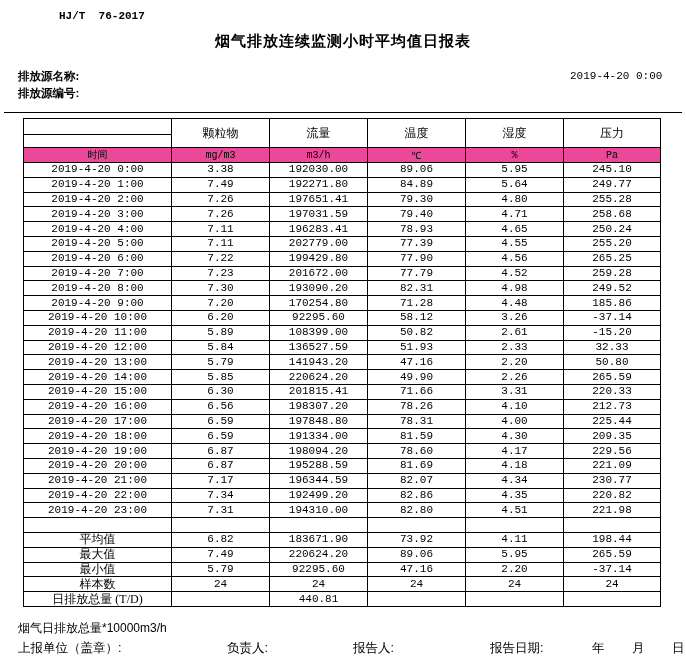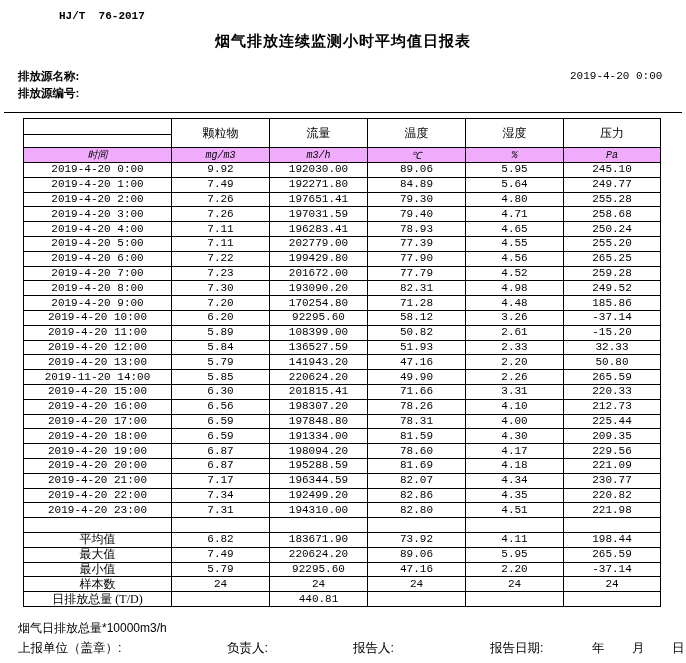--- a/index.html
+++ b/index.html
@@ -96,33 +96,33 @@
     <tr class="hdr-row">
       <td class="time-split">
           <div class="divider"></div>
         </td>
       <th class="col-hdr">颗粒物</th>
       <th class="col-hdr">流量</th>
       <th class="col-hdr">温度</th>
       <th class="col-hdr">湿度</th>
       <th class="col-hdr">压力</th>
     </tr>
-    <tr class="units-row" style="background: #f0abfc; font-style: italic;">
+    <tr class="units-row" style="background: #ec4899;">
       <td class="time-hdr">时间</td>
       <td class="mono">mg/m3</td>
       <td class="mono">m3/h</td>
       <td class="mono">℃</td>
       <td class="mono">%</td>
       <td class="mono">Pa</td>
     </tr>
   </thead>
   <tbody id="tbody-data">
       <tr>
         <td class="c-time mono">2019-4-20 0:00</td>
-        <td class="mono">9.92</td>
+        <td class="mono">3.38</td>
         <td class="mono">192030.00</td>
         <td class="mono">89.06</td>
         <td class="mono">5.95</td>
         <td class="mono">245.10</td>
       </tr>
       <tr>
         <td class="c-time mono">2019-4-20 1:00</td>
         <td class="mono">7.49</td>
         <td class="mono">192271.80</td>
         <td class="mono">84.89</td>
@@ -219,21 +219,21 @@
       </tr>
       <tr>
         <td class="c-time mono">2019-4-20 13:00</td>
         <td class="mono">5.79</td>
         <td class="mono">141943.20</td>
         <td class="mono">47.16</td>
         <td class="mono">2.20</td>
         <td class="mono">50.80</td>
       </tr>
       <tr>
-        <td class="c-time mono">2019-11-20 14:00</td>
+        <td class="c-time mono">2019-4-20 14:00</td>
         <td class="mono">5.85</td>
         <td class="mono">220624.20</td>
         <td class="mono">49.90</td>
         <td class="mono">2.26</td>
         <td class="mono">265.59</td>
       </tr>
       <tr>
         <td class="c-time mono">2019-4-20 15:00</td>
         <td class="mono">6.30</td>
         <td class="mono">201815.41</td>

